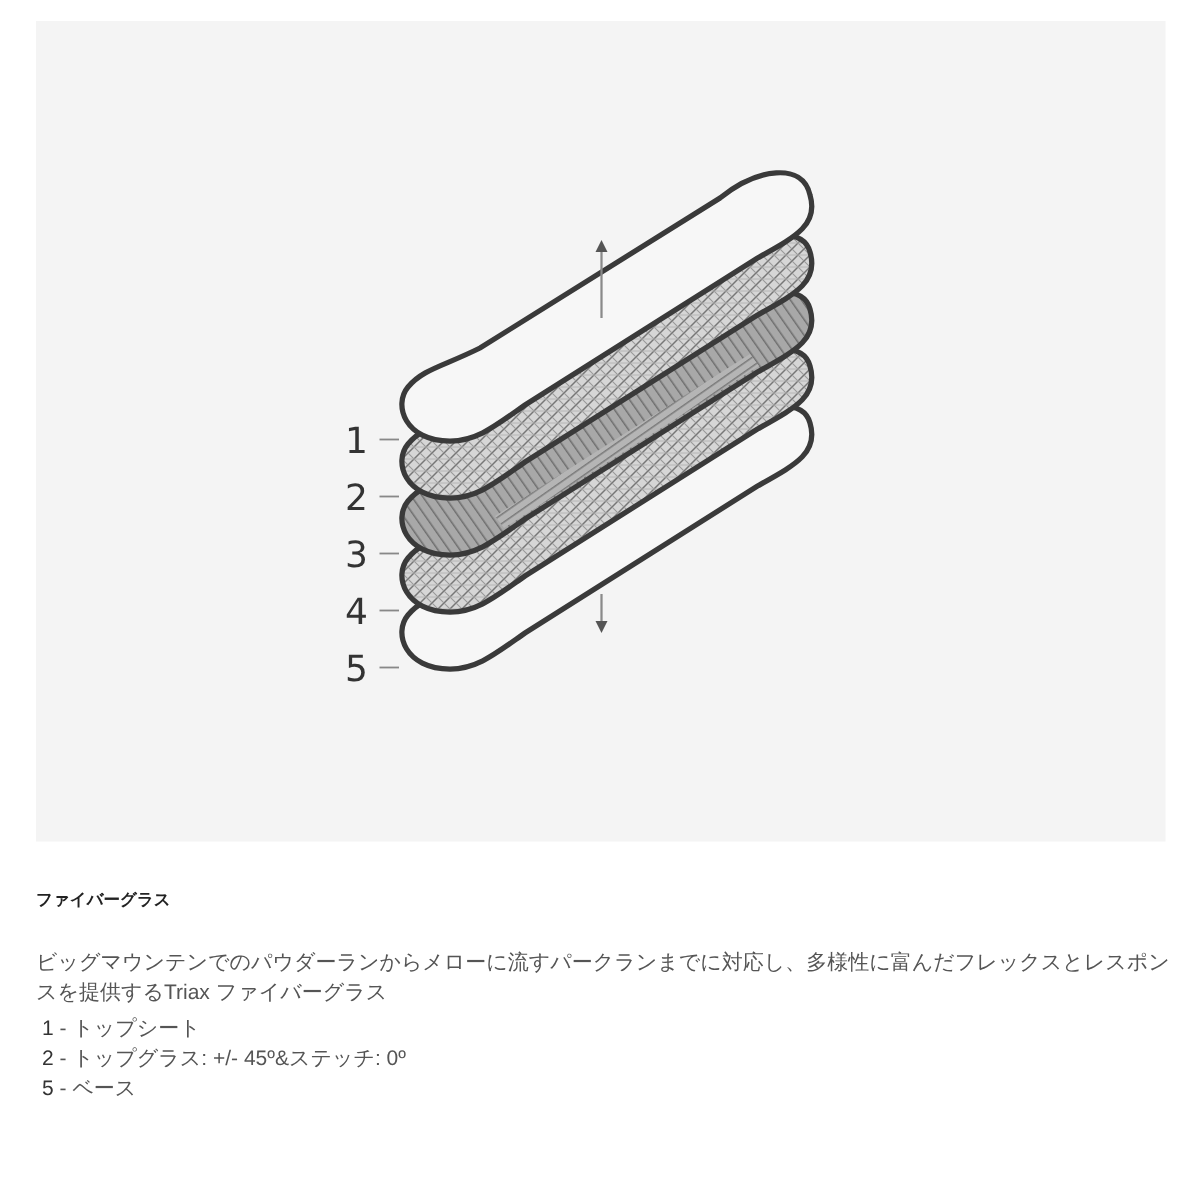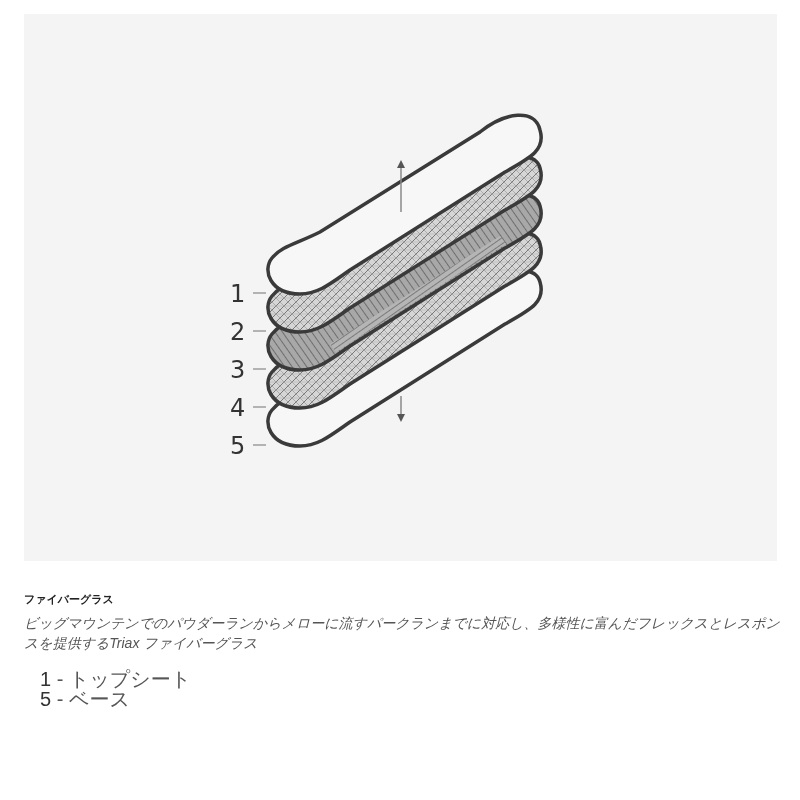--- a/index.html
+++ b/index.html
@@ -38,41 +38,40 @@
       position: absolute;
       left: 24px;
       top: 592px;
       width: 760px;
       color: #555555;
     }
     .category {
       font-size: 11px;
       font-weight: bold;
       color: #222222;
-      margin: 0 0 6px 0;
+      margin: 0 0 24px 0;
       letter-spacing: 0;
     }
     .title {
       font-size: 21px;
       color: #444444;
       margin: 0 0 12px 0;
       line-height: 26px;
     }
     .desc {
       font-size: 14px;
       line-height: 20px;
       color: #555555;
       margin: 0;
-      font-style: italic;
     }
     .spec-list {
       list-style: none;
-      margin: 16px;
+      margin: 4px;
       padding: 0;
-      font-size: 20px;
+      font-size: 14px;
       line-height: 20px;
       color: #555555;
     }
     .spec-list li .num {
       color: #333333;
     }
   </style>
 </head>
 <body>
 
@@ -140,17 +139,18 @@
         <line x1="253" y1="445" x2="266" y2="445" stroke="#888" stroke-width="1.2"></line>
       </g>
     </svg>
   </div>
 
   <div class="caption">
     <div class="category">ファイバーグラス</div>
     <p class="desc">ビッグマウンテンでのパウダーランからメローに流すパークランまでに対応し、多様性に富んだフレックスとレスポンスを提供するTriax ファイバーグラス</p>
     <ul class="spec-list">
       <li><span class="num">1</span> - <span>トップシート</span></li>
+      <li><span class="num">2</span> - <span>トップグラス: +/- 45º&amp;ステッチ: 0º</span></li>
       <li><span class="num">5</span> - <span>ベース</span></li>
     </ul>
   </div>
 
 </div>
 
 </body></html>

